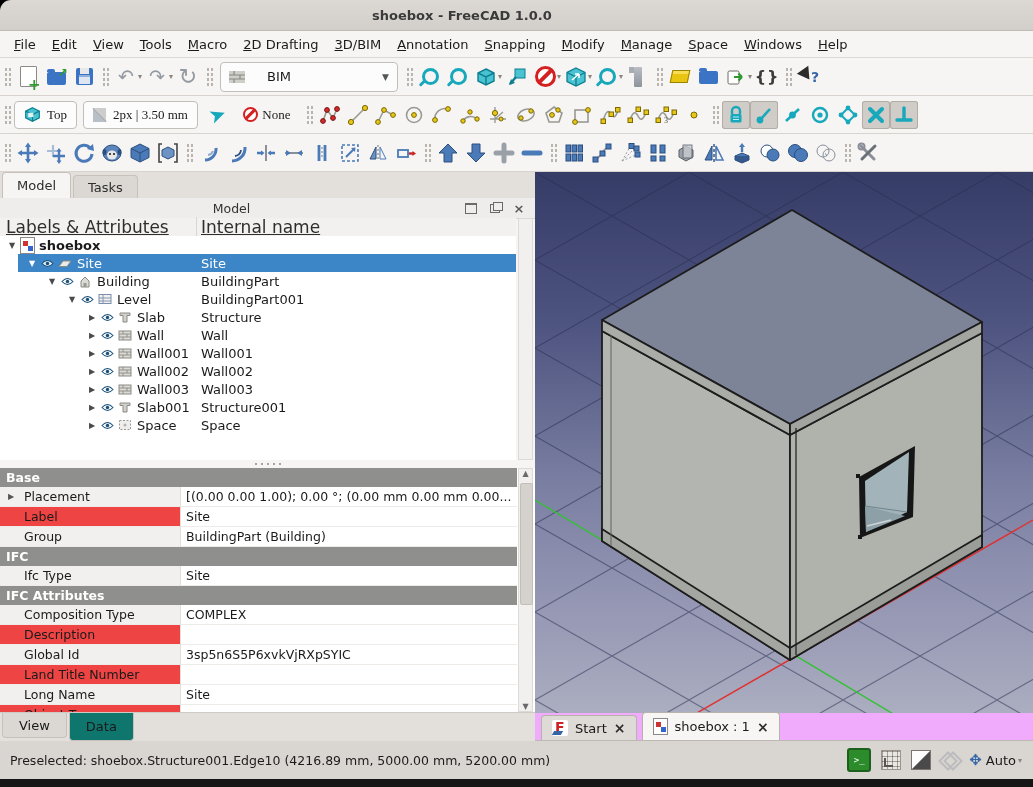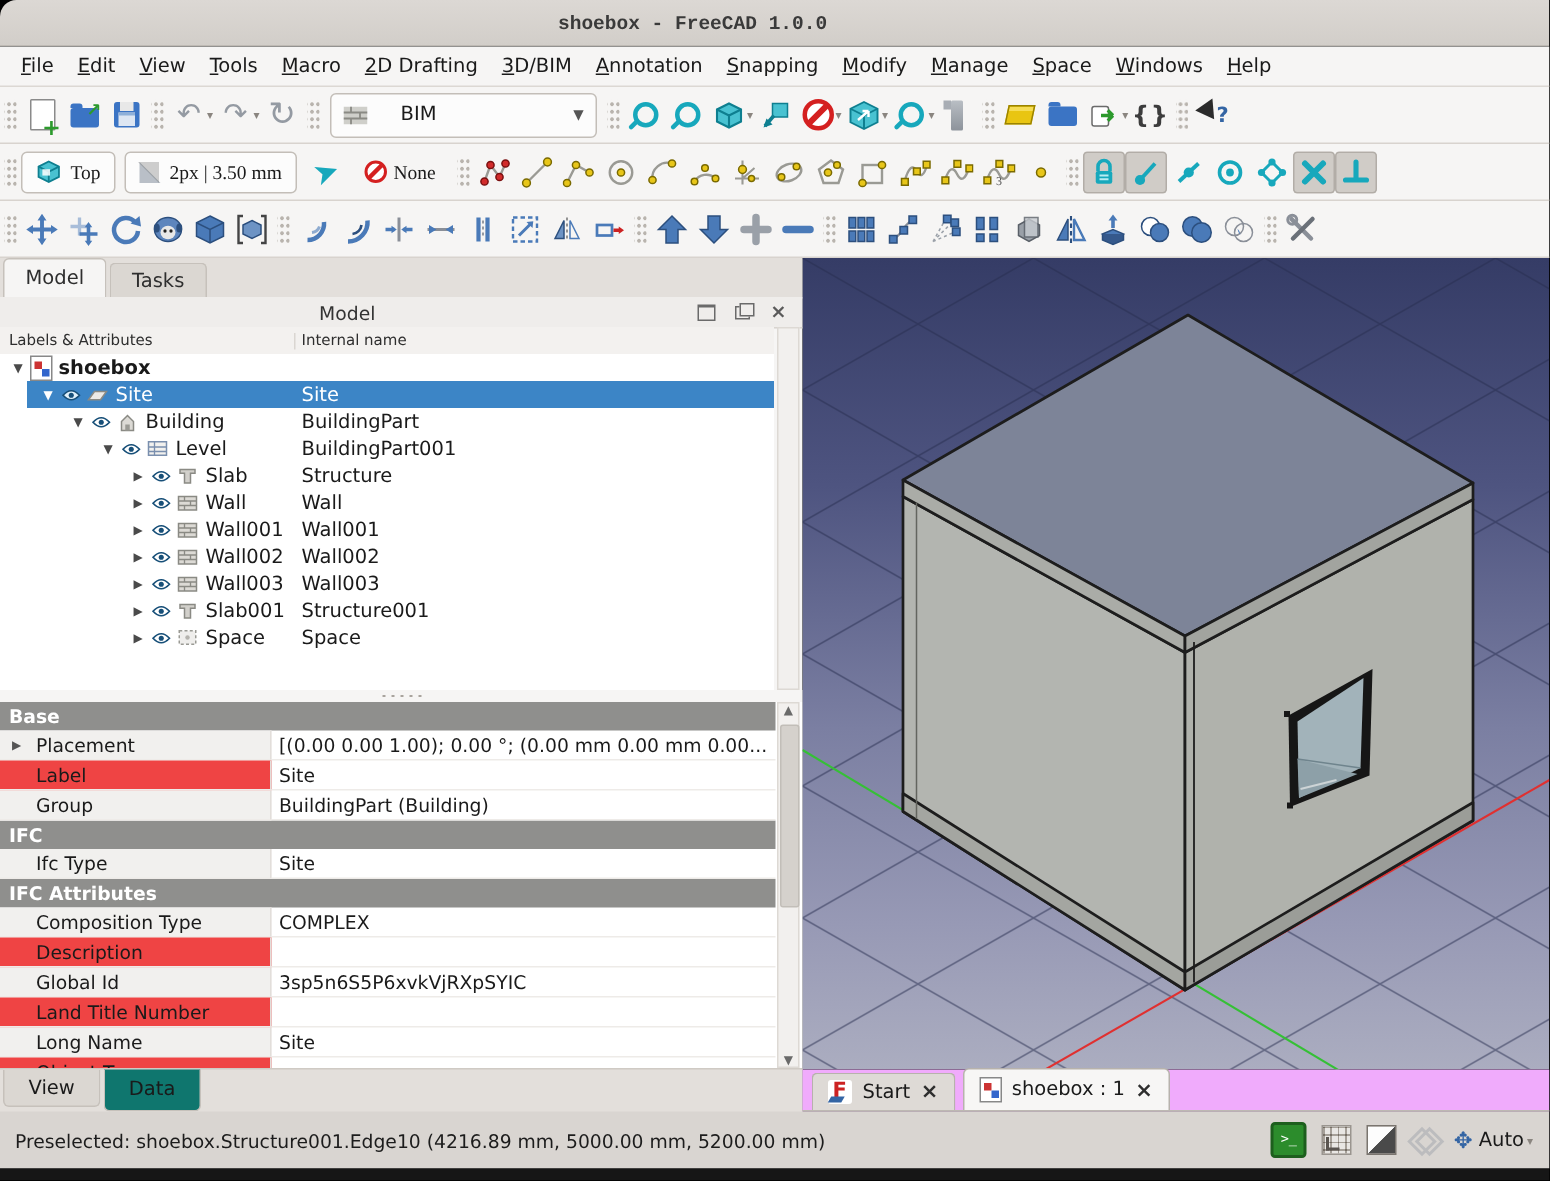--- a/index.html
+++ b/index.html
@@ -2,21 +2,21 @@
 <html><head>
 <meta charset="utf-8">
 <style>
   html,body{margin:0;padding:0;background:#000;}
   body{width:1033px;height:787px;position:relative;font-family:"DejaVu Sans","Liberation Sans",sans-serif;font-size:13px;color:#1a1a1a;overflow:hidden;}
   #app{position:absolute;inset:0;}
   .abs{position:absolute;}
   
   #titlebar{left:0;top:0;width:1033px;height:30px;background:linear-gradient(#dcd8d4,#d2cec9);border-bottom:1px solid #bfbab4;border-top-left-radius:11px;display:flex;align-items:center;}
   #titlebar .tspace{width:372px;}
-  #titlebar .ttl{font-weight:600;color:#3a3a3a;font-family:Liberation Mono, monospace;}
+  #titlebar .ttl{font-weight:600;color:#3a3a3a;}
   
   #menubar{left:0;top:31px;width:1033px;height:27px;background:#f6f5f4;display:flex;align-items:center;padding-left:6px;box-sizing:border-box;border-bottom:1px solid #dcd8d3;}
   .menu-item{display:inline-block;padding:3px 8px;color:#1a1a1a;}
   .menu-item::first-letter{text-decoration:underline;}
   
   .tbar{left:0;width:1033px;height:38px;background:#f6f5f4;display:flex;align-items:center;border-bottom:1px solid #d8d3ce;box-sizing:border-box;}
   #tb1{top:58px;} #tb2{top:96px;font-family:Liberation Serif, serif;} #tb3{top:134px;}
   .grip{width:8px;height:22px;margin:0 3px;background-image:radial-gradient(#b9b4ae 1px,transparent 1.3px);background-size:4px 5px;background-position:1px 1px;}
   .tbtn{width:28px;height:28px;display:flex;align-items:center;justify-content:center;border-radius:3px;flex:0 0 auto;}
   .tbtn.pressed{background:#d0ccc7;box-shadow:inset 0 0 0 1px #b2ada7;}
@@ -58,21 +58,21 @@
   #leftpanel{left:0;top:172px;width:535px;height:570px;background:#f6f5f4;}
   .tabrow{display:flex;align-items:flex-end;height:26px;padding-left:2px;background:#e3dfdb;border-bottom:1px solid #cfcac4;}
   .tab{height:22px;display:flex;align-items:center;padding:0 14px;border:1px solid #c6c1bb;border-bottom:none;border-radius:4px 4px 0 0;background:#dbd7d2;color:#2e2e2e;margin-right:2px;}
   .tab.active{background:#f6f5f4;height:25px;font-weight:400;position:relative;z-index:2;}
   #paneltitle{position:absolute;top:26px;left:0;width:535px;height:20px;display:flex;align-items:center;background:#efedeb;border-bottom:1px solid #d8d4cf;}
   #paneltitle .pt{flex:1;text-align:center;font-size:12.5px;color:#333;}
   #paneltitle .wbt{width:16px;height:12px;margin-right:8px;color:#5a5a5a;font-size:11px;display:flex;align-items:center;justify-content:center;}
   .sq1{width:10px;height:8px;border:1px solid #6a6a6a;border-top-width:2px;}
   .sq2{width:8px;height:7px;border:1px solid #6a6a6a;position:relative;}
   .sq2::after{content:"";position:absolute;left:2px;top:-3px;width:8px;height:7px;border:1px solid #6a6a6a;background:#efedeb;}
-  #treehead{position:absolute;top:46px;left:0;width:516px;height:18px;background:#f3f1ef;border-bottom:1px solid #dad6d1;display:flex;align-items:center;font-size:10px;color:#2e2e2e;}
+  #treehead{position:absolute;top:46px;left:0;width:516px;height:18px;background:#f3f1ef;border-bottom:1px solid #dad6d1;display:flex;align-items:center;font-size:17px;color:#2e2e2e;text-decoration:underline;}
   #treehead .c1{width:197px;padding-left:6px;box-sizing:border-box;border-right:1px solid #dad6d1;}
   #treehead .c2{padding-left:4px;}
   #treebody{position:absolute;top:64px;left:0;width:516px;height:224px;background:#fff;}
   #treescroll{position:absolute;top:46px;right:2px;width:15px;height:242px;background:#f2f0ee;border:1px solid #ddd9d4;box-sizing:border-box;}
   .trow{height:18px;display:flex;align-items:center;position:relative;font-size:13px;}
   .trow .hl{position:absolute;left:18px;right:0;top:0;bottom:0;background:#3c85c6;}
   .trow>*{position:relative;}
   .trow .arr{width:12px;text-align:center;font-size:8px;color:#4a4a4a;flex:0 0 auto;}
   .trow .eyeb{width:18px;display:flex;justify-content:center;flex:0 0 auto;}
   .trow .ticon{width:18px;display:flex;justify-content:center;flex:0 0 auto;}

